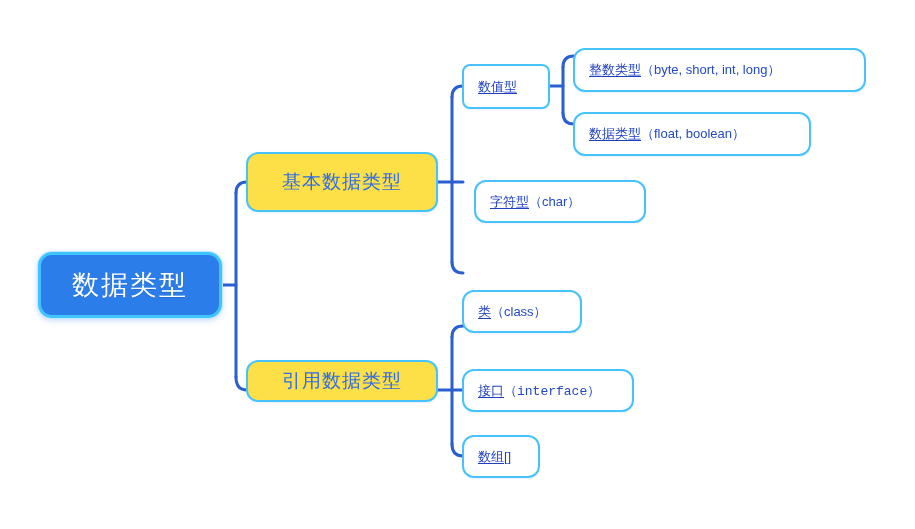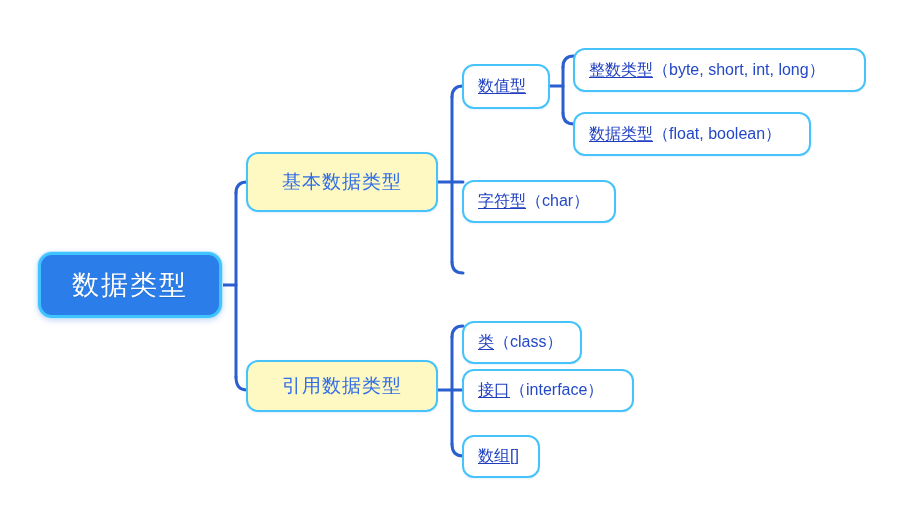--- a/index.html
+++ b/index.html
@@ -42,40 +42,40 @@
     border-radius: 14px;
   }
   .node.root .label {
     color: #ffffff;
     font-size: 27px;
     letter-spacing: 2px;
     text-shadow: 0 1px 1px rgba(0,0,0,0.12);
   }
   
   .node.lvl2 {
-    background: #fef9c3;
+    background: #fde047;
     border: 2px solid #46c3fb;
     justify-content: center;
     box-shadow: 0 1px 3px rgba(60,120,220,0.12);
   }
   .node.lvl2 .label {
     color: #2e6ce8;
     font-size: 19px;
     letter-spacing: 1px;
   }
   
   .node.leaf {
     background: #ffffff;
     border: 2px solid #46c3fb;
     padding: 0 14px;
     box-shadow: 0 1px 2px rgba(60,120,220,0.10);
   }
   .node.leaf .label {
     color: #1f3fc0;
-    font-size: 16px;
+    font-size: 13px;
   }
   .node.leaf .label .u {
     text-decoration: underline;
     text-underline-offset: 2px;
   }
   .node.leaf .label .paren {
     color: #2348c8;
   }
 </style>
 </head>
@@ -114,56 +114,56 @@
   </svg>
 
   <div class="node root" style="left:38px; top:252px; width:184px; height:66px;">
     <span class="label">数据类型</span>
   </div>
 
   <div class="node lvl2" style="left:246px; top:152px; width:192px; height:60px;">
     <span class="label">基本数据类型</span>
   </div>
 
-  <div class="node lvl2" style="left:246px; top:360px; width:192px; height:52px;">
+  <div class="node lvl2" style="left:246px; top:360px; width:192px; height:42px;">
     <span class="label">引用数据类型</span>
   </div>
 
-  <div class="node leaf" style="left:462px; top:64px; width:88px; height:45px;">
+  <div class="node leaf" style="left:462px; top:64px; width:88px; height:45px;border-radius:8px;">
     <span class="label">
       <span class="u">数值型</span>
     </span>
   </div>
 
-  <div class="node leaf" style="left:462px; top:180px; width:154px; height:43px;">
+  <div class="node leaf" style="left:474px; top:180px; width:172px; height:43px;">
     <span class="label">
       <span class="u">字符型</span><span class="paren">（char）</span>
     </span>
   </div>
 
 
   <div class="node leaf" style="left:573px; top:48px; width:293px; height:44px;">
     <span class="label">
       <span class="u">整数类型</span><span class="paren">（byte, short, int, long）</span>
     </span>
   </div>
 
   <div class="node leaf" style="left:573px; top:112px; width:238px; height:44px;">
     <span class="label">
       <span class="u">数据类型</span><span class="paren">（float, boolean）</span>
     </span>
   </div>
 
-  <div class="node leaf" style="left:462px; top:321px; width:120px; height:43px;">
+  <div class="node leaf" style="left:462px; top:290px; width:120px; height:43px;">
     <span class="label">
       <span class="u">类</span><span class="paren">（class）</span>
     </span>
   </div>
 
-  <div class="node leaf" style="left:462px; top:369px; width:172px; height:43px;">
+  <div class="node leaf" style="left:462px; top:369px; width:172px; height:43px;font-family:Liberation Mono, monospace;">
     <span class="label">
       <span class="u">接口</span><span class="paren">（interface）</span>
     </span>
   </div>
 
   <div class="node leaf" style="left:462px; top:435px; width:78px; height:43px;text-align:right;">
     <span class="label">
       <span class="u">数组[]</span><span class="paren"></span>
     </span>
   </div>

